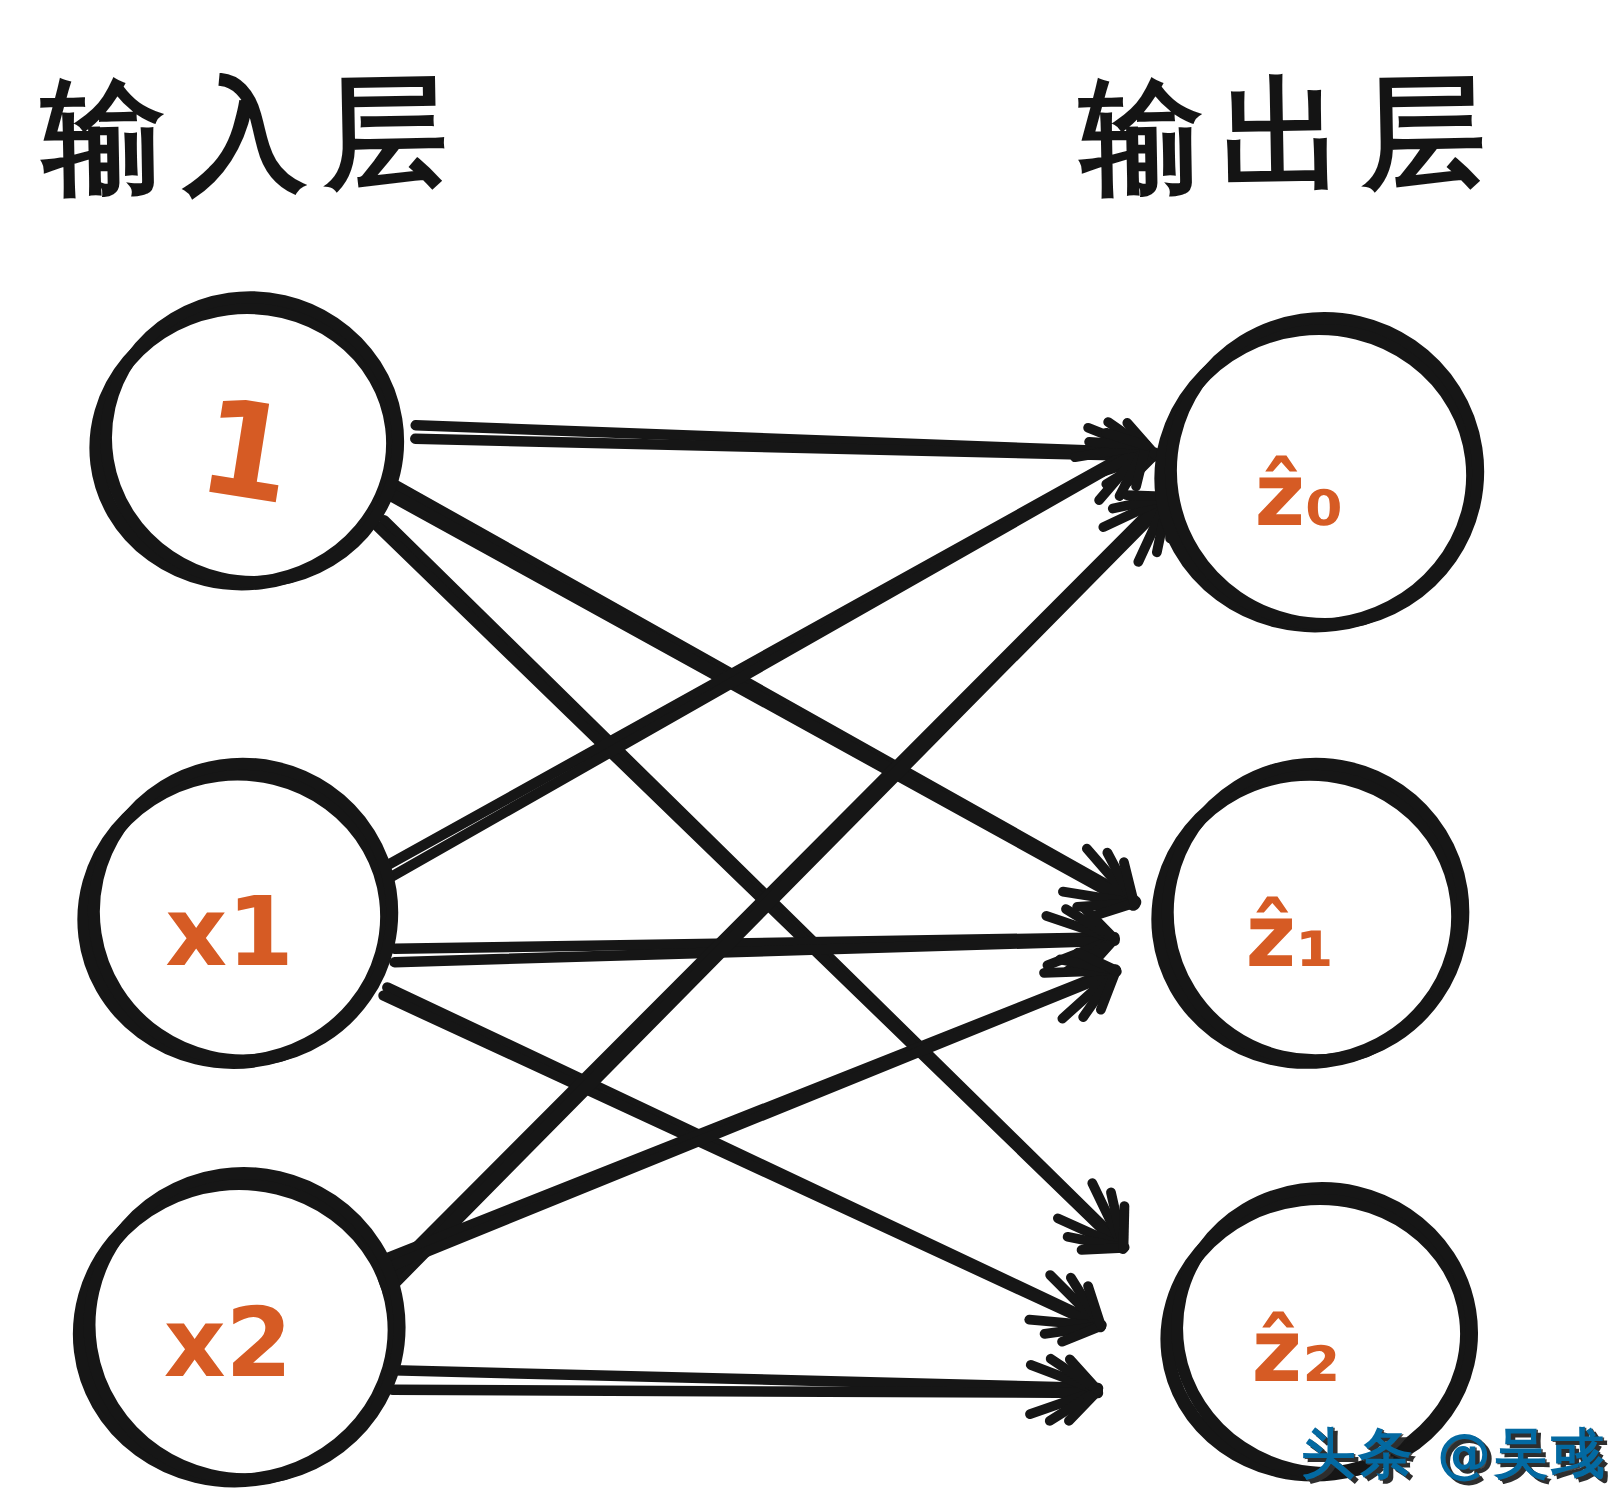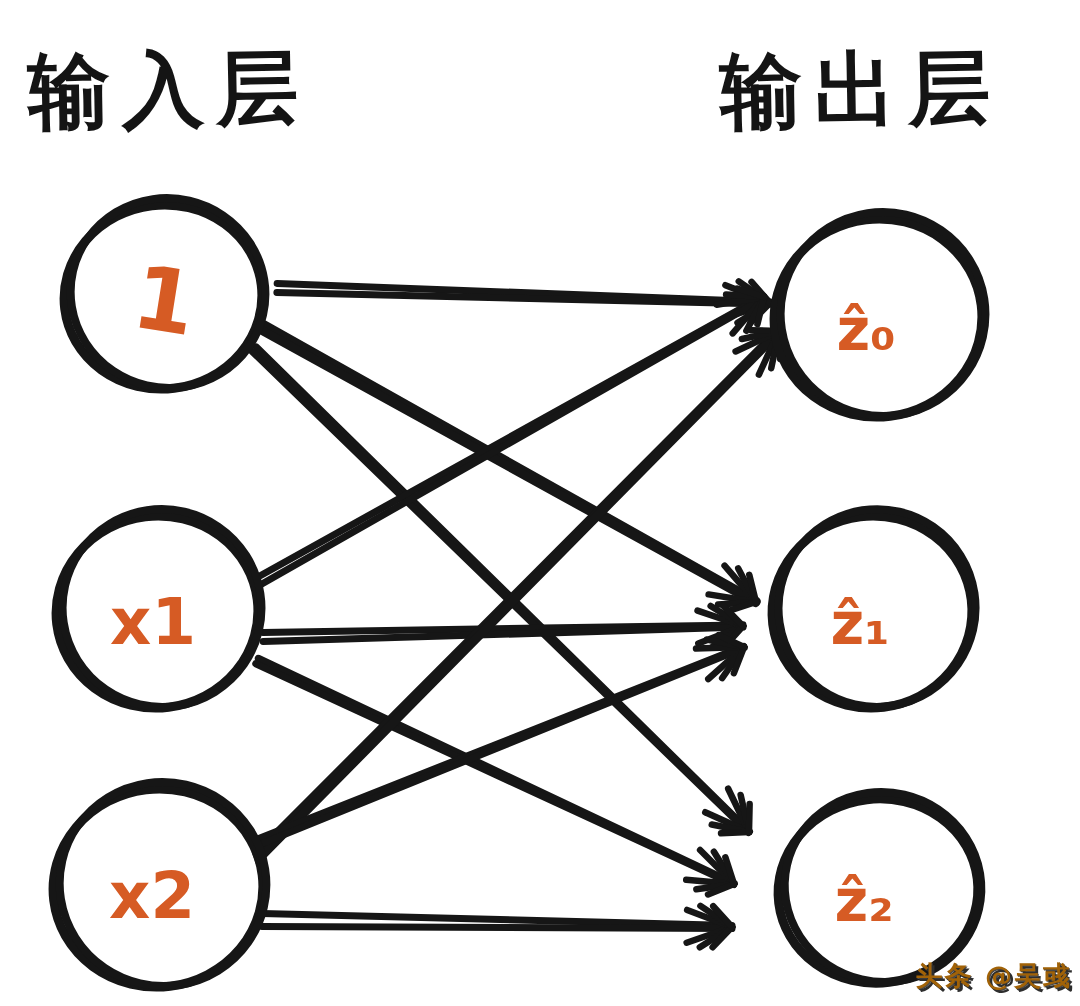--- a/index.html
+++ b/index.html
@@ -10,22 +10,22 @@
   .layer-title{
     position:absolute;top:36px;font-size:82px;font-weight:bold;color:#141414;
     letter-spacing:12px;white-space:nowrap;
     transform:rotate(-1deg);
   }
   .title-left{left:28px;}
   .title-right{left:720px;}
   svg{position:absolute;left:0;top:0;}
   .watermark{
     position:absolute;right:8px;bottom:12px;
-    font-size:27px;font-weight:bold;letter-spacing:2px;
-    color:#a16207;
+    font-size:36px;font-weight:bold;letter-spacing:2px;
+    color:#0369a1;
     text-shadow:3px 3px 0 #2e2e2e, 1px 1px 0 #4a4a4a;
     white-space:nowrap;
   }
 </style>
 </head>
 <body>
 
 <div class="stage">
   <div class="layer-title title-left">输入层</div>
   <div class="layer-title title-right">输出层</div>

